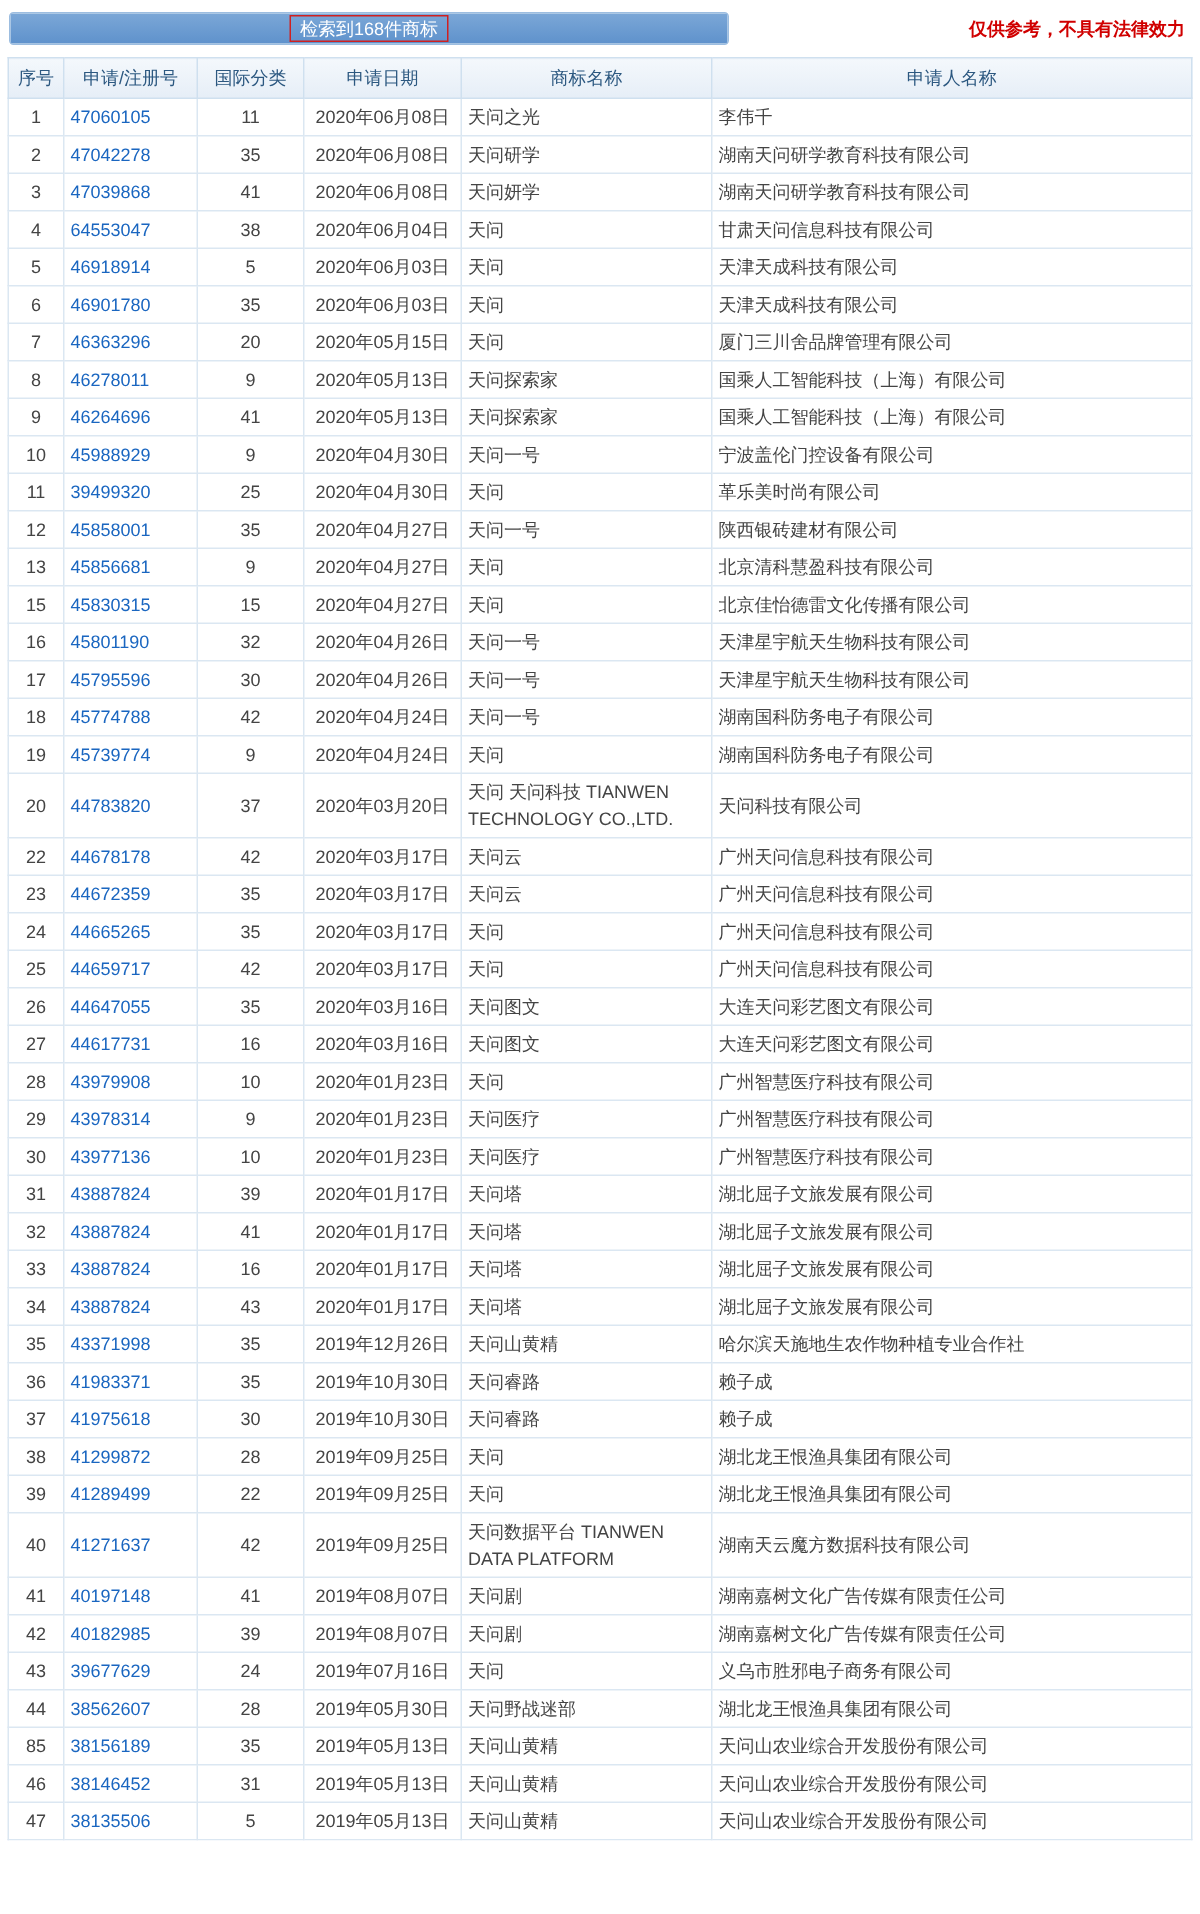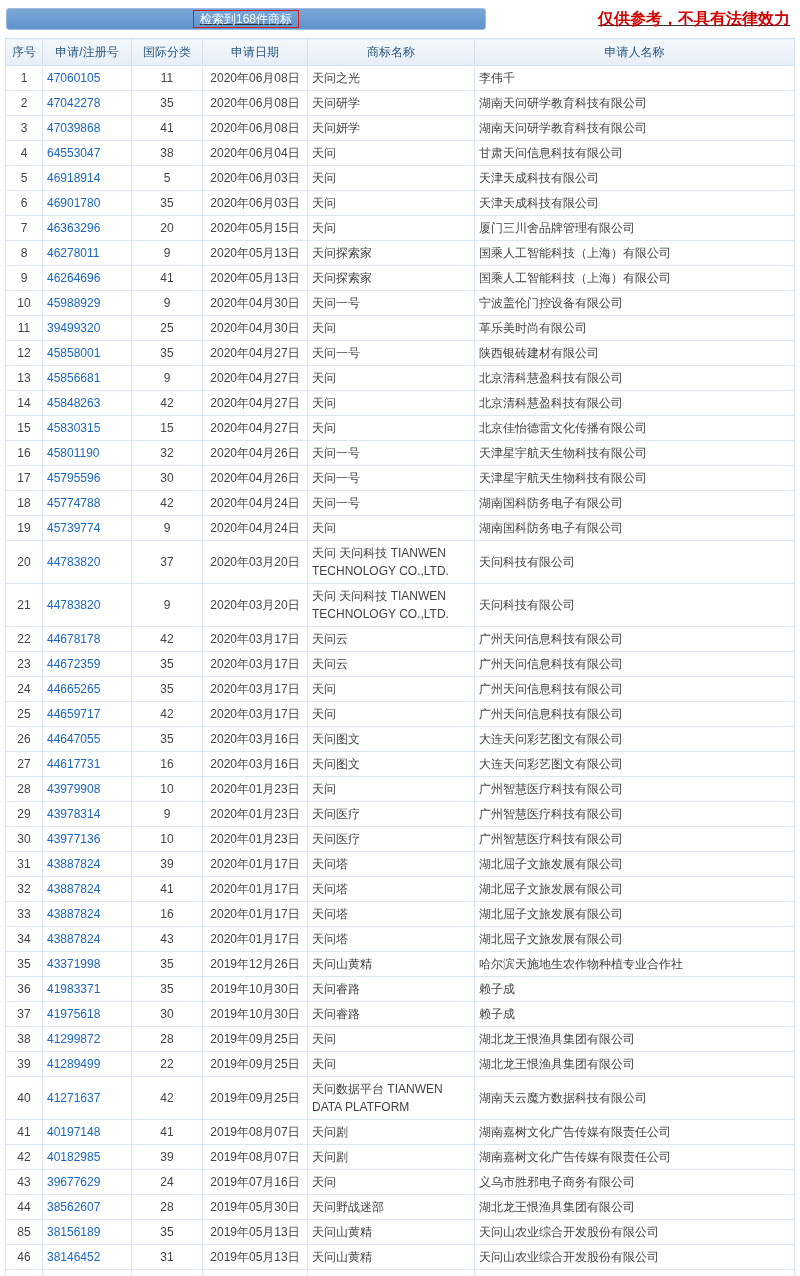--- a/index.html
+++ b/index.html
@@ -12,21 +12,20 @@
     -webkit-font-smoothing:antialiased;
   }
   .page{width:800px;position:relative;padding:0;}
   
   .topbar{
     display:flex;
     align-items:center;
     justify-content:space-between;
     padding:6px 6px 6px 6px;
     height:26px;
-    text-decoration:underline;
   }
   .banner{
     width:480px;
     height:22px;
     border:1px solid #9cbde0;
     border-radius:3px;
     background:linear-gradient(#7ba7d7,#5f92cc);
     display:flex;
     align-items:center;
     justify-content:center;
@@ -35,21 +34,21 @@
   .banner-inner{
     border:1px solid #d02020;
     color:#ffffff;
     font-size:12px;
     padding:0px 6px;
     line-height:16px;
     background:transparent;
   }
   .disclaimer{
     color:#d00000;
-    font-size:16px;
+    font-size:12px;
     font-weight:bold;
     white-space:nowrap;
     padding-right:4px;
   }
   
   table.trademarks{
     border-collapse:collapse;
     width:790px;
     margin:0 5px;
     table-layout:fixed;
@@ -234,30 +233,20 @@
           <td class="c-idx">13</td>
           <td class="c-appno"><a href="#">45856681</a></td>
           <td class="c-cls">9</td>
           <td class="c-date">2020年04月27日</td>
           <td class="c-name">
             <span class="wrapname">天问</span>
           </td>
           <td class="c-applicant">北京清科慧盈科技有限公司</td>
         </tr>
         <tr>
-          <td class="c-idx">14</td>
-          <td class="c-appno"><a href="#">45848263</a></td>
-          <td class="c-cls">42</td>
-          <td class="c-date">2020年04月27日</td>
-          <td class="c-name">
-            <span class="wrapname">天问</span>
-          </td>
-          <td class="c-applicant">北京清科慧盈科技有限公司</td>
-        </tr>
-        <tr>
           <td class="c-idx">15</td>
           <td class="c-appno"><a href="#">45830315</a></td>
           <td class="c-cls">15</td>
           <td class="c-date">2020年04月27日</td>
           <td class="c-name">
             <span class="wrapname">天问</span>
           </td>
           <td class="c-applicant">北京佳怡德雷文化传播有限公司</td>
         </tr>
         <tr>
@@ -297,30 +286,20 @@
           <td class="c-date">2020年04月24日</td>
           <td class="c-name">
             <span class="wrapname">天问</span>
           </td>
           <td class="c-applicant">湖南国科防务电子有限公司</td>
         </tr>
         <tr class="tall">
           <td class="c-idx">20</td>
           <td class="c-appno"><a href="#">44783820</a></td>
           <td class="c-cls">37</td>
-          <td class="c-date">2020年03月20日</td>
-          <td class="c-name">
-            <span class="wrapname">天问 天问科技 TIANWEN TECHNOLOGY CO.,LTD.</span>
-          </td>
-          <td class="c-applicant">天问科技有限公司</td>
-        </tr>
-        <tr class="tall">
-          <td class="c-idx">21</td>
-          <td class="c-appno"><a href="#">44783820</a></td>
-          <td class="c-cls">9</td>
           <td class="c-date">2020年03月20日</td>
           <td class="c-name">
             <span class="wrapname">天问 天问科技 TIANWEN TECHNOLOGY CO.,LTD.</span>
           </td>
           <td class="c-applicant">天问科技有限公司</td>
         </tr>
         <tr>
           <td class="c-idx">22</td>
           <td class="c-appno"><a href="#">44678178</a></td>
           <td class="c-cls">42</td>

